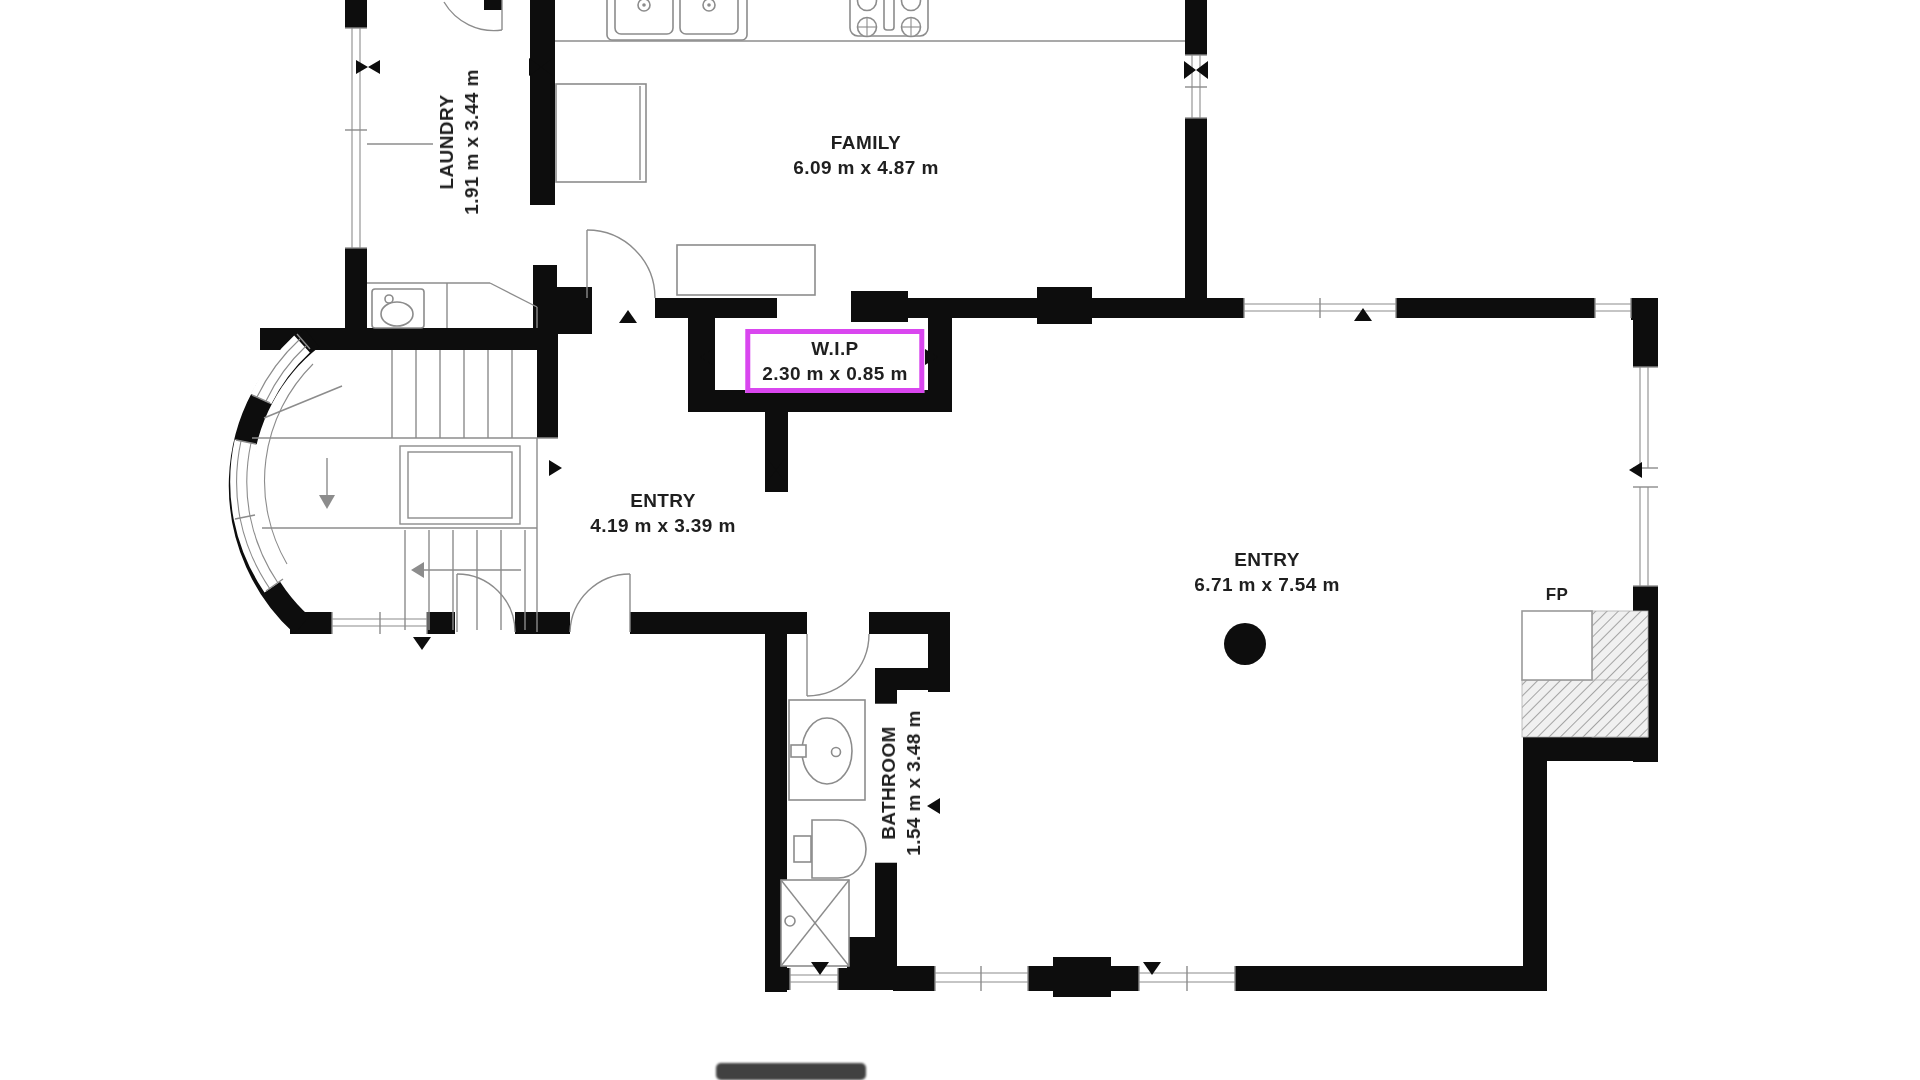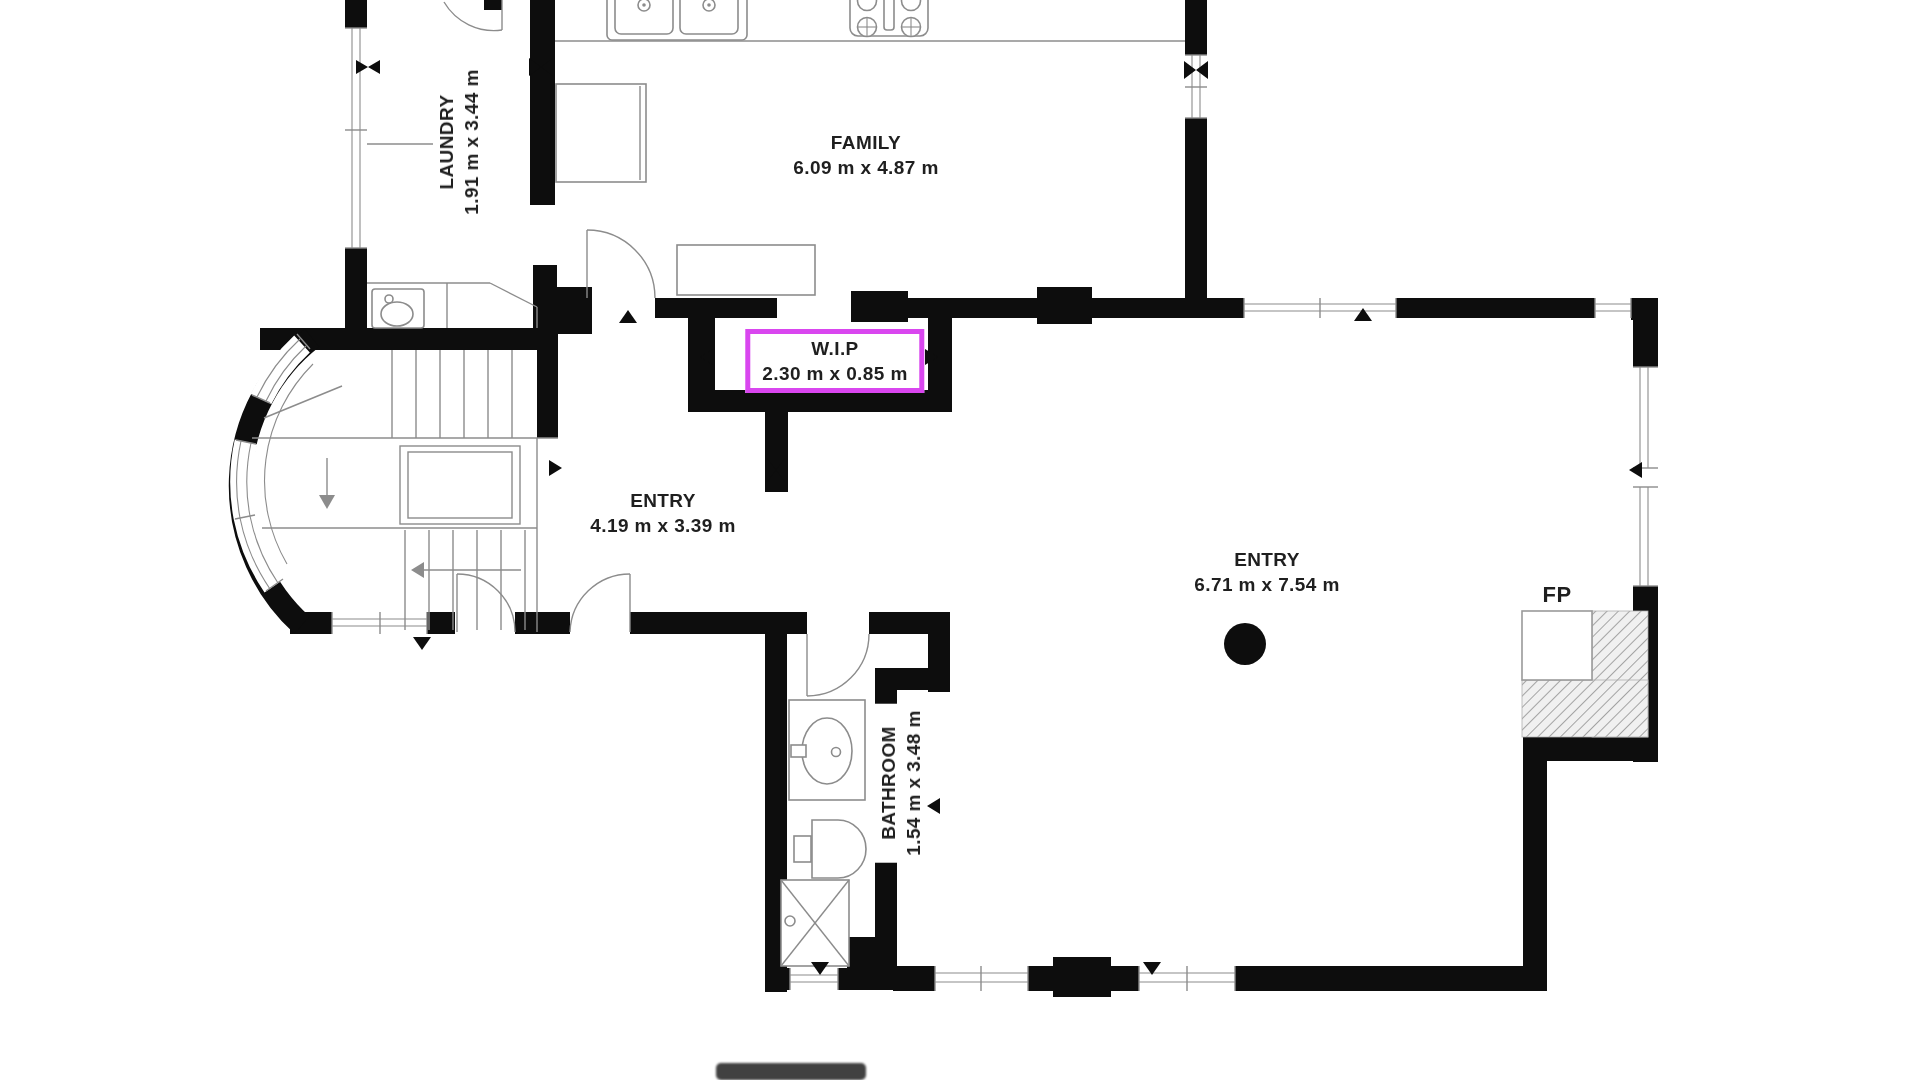--- a/index.html
+++ b/index.html
@@ -11,21 +11,21 @@
   .fthin{stroke:var(--line,#8c8c8c);stroke-width:1.1;fill:none;}
   .fixt{stroke:var(--line,#8c8c8c);stroke-width:1.6;fill:#ffffff;}
   .winw{fill:#ffffff;}
   .marker{fill:var(--wall,#0d0d0d);}
   .gmarker{fill:var(--line,#8c8c8c);}
   .label{position:absolute;transform:translate(-50%,-50%);text-align:center;white-space:nowrap;
          font-weight:700;font-size:19px;line-height:25px;letter-spacing:.4px;color:var(--text,#1f1f1f);
          background:#fff;padding:1px 7px;filter:blur(.25px);}
   .label.v{transform:translate(-50%,-50%) rotate(-90deg);}
   .label.box{border:5px solid #d946ef;padding:2px 12px;}
-  .label.fp{font-size:22px;line-height:19px;padding:0 4px;background:transparent;}
+  .label.fp{font-size:17px;line-height:19px;padding:0 4px;background:transparent;}
   .cutbar{position:absolute;background:var(--bar,#414141);border-radius:5px;filter:blur(1px);}
 </style>
 </head>
 <body>
 
 <div id="stage">
 
 <svg id="plan" width="1920" height="1080" viewBox="0 0 1920 1080">
   <defs>
     <pattern id="hatch" patternUnits="userSpaceOnUse" width="8" height="8" patternTransform="rotate(45)">

